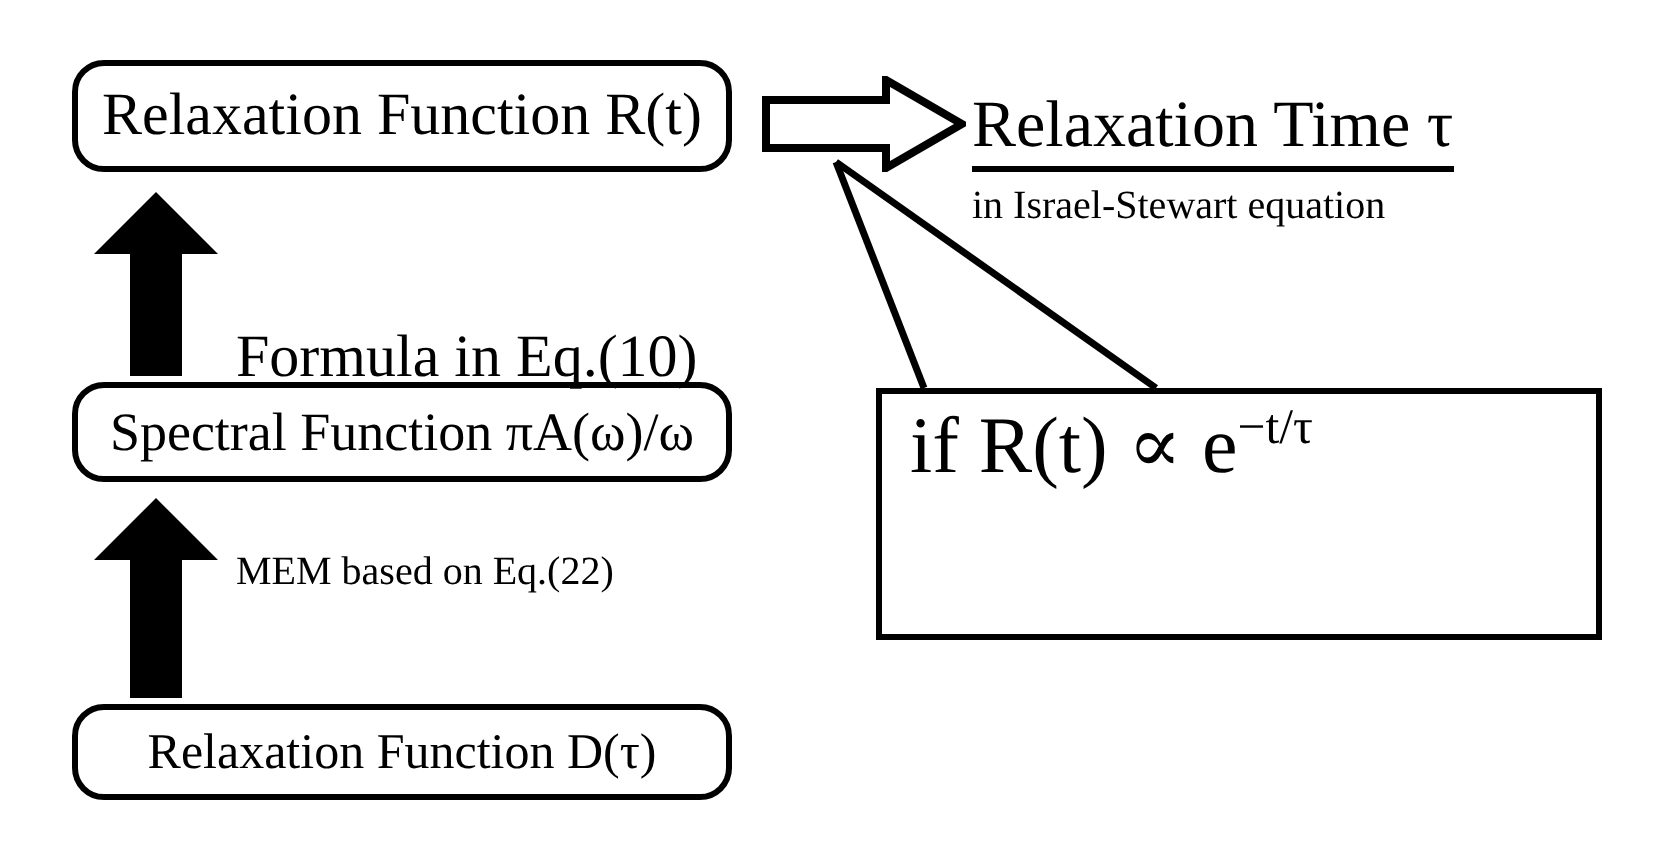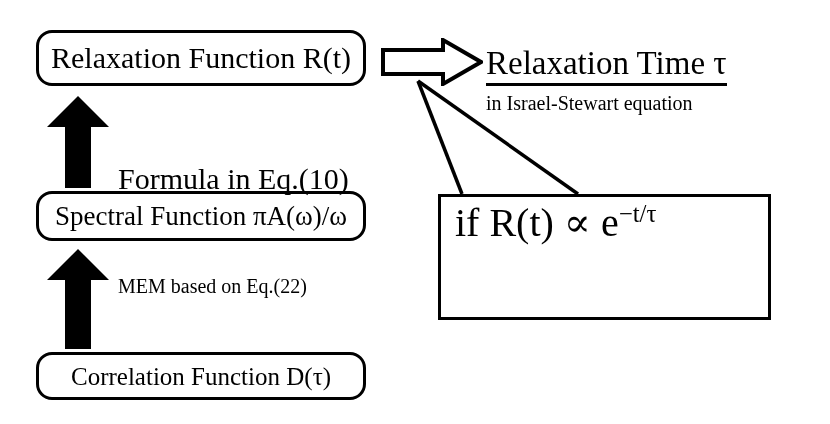--- a/index.html
+++ b/index.html
@@ -83,21 +83,21 @@
   }
 
   
   #callout-lines { position: absolute; left: 400px; top: 70px; width: 420px; height: 140px; }
 
   
   #box-equation {
     position: absolute;
     left: 438px;
     top: 194px;
-    width: 333px;
+    width: 363px;
     height: 126px;
     box-sizing: border-box;
     border: 3px solid #000;
     background: #fff;
   }
   #eq-line1 {
     position: absolute;
     left: 14px;
     top: 6px;
     font-size: 40px;
@@ -125,21 +125,21 @@
 
   <div class="rbox" id="box-spectral">
     <span class="txt">Spectral Function πA(ω)/ω</span>
   </div>
 
   <div class="rbox" id="box-relaxation">
     <span class="txt">Relaxation Function R(t)</span>
   </div>
 
   <div class="rbox" id="box-correlation">
-    <span class="txt">Correlation Function D(τ)</span>
+    <span class="txt">Relaxation Function D(τ)</span>
   </div>
 
   <div class="uparrow" id="arrow-formula">
     <svg width="62" height="92" viewBox="0 0 62 92" xmlns="http://www.w3.org/2000/svg">
       <polygon points="31,0 62,31 44,31 44,92 18,92 18,31 0,31" fill="#000000"></polygon>
     </svg>
   </div>
 
   <div class="uparrow" id="arrow-mem">
     <svg width="62" height="100" viewBox="0 0 62 100" xmlns="http://www.w3.org/2000/svg">

